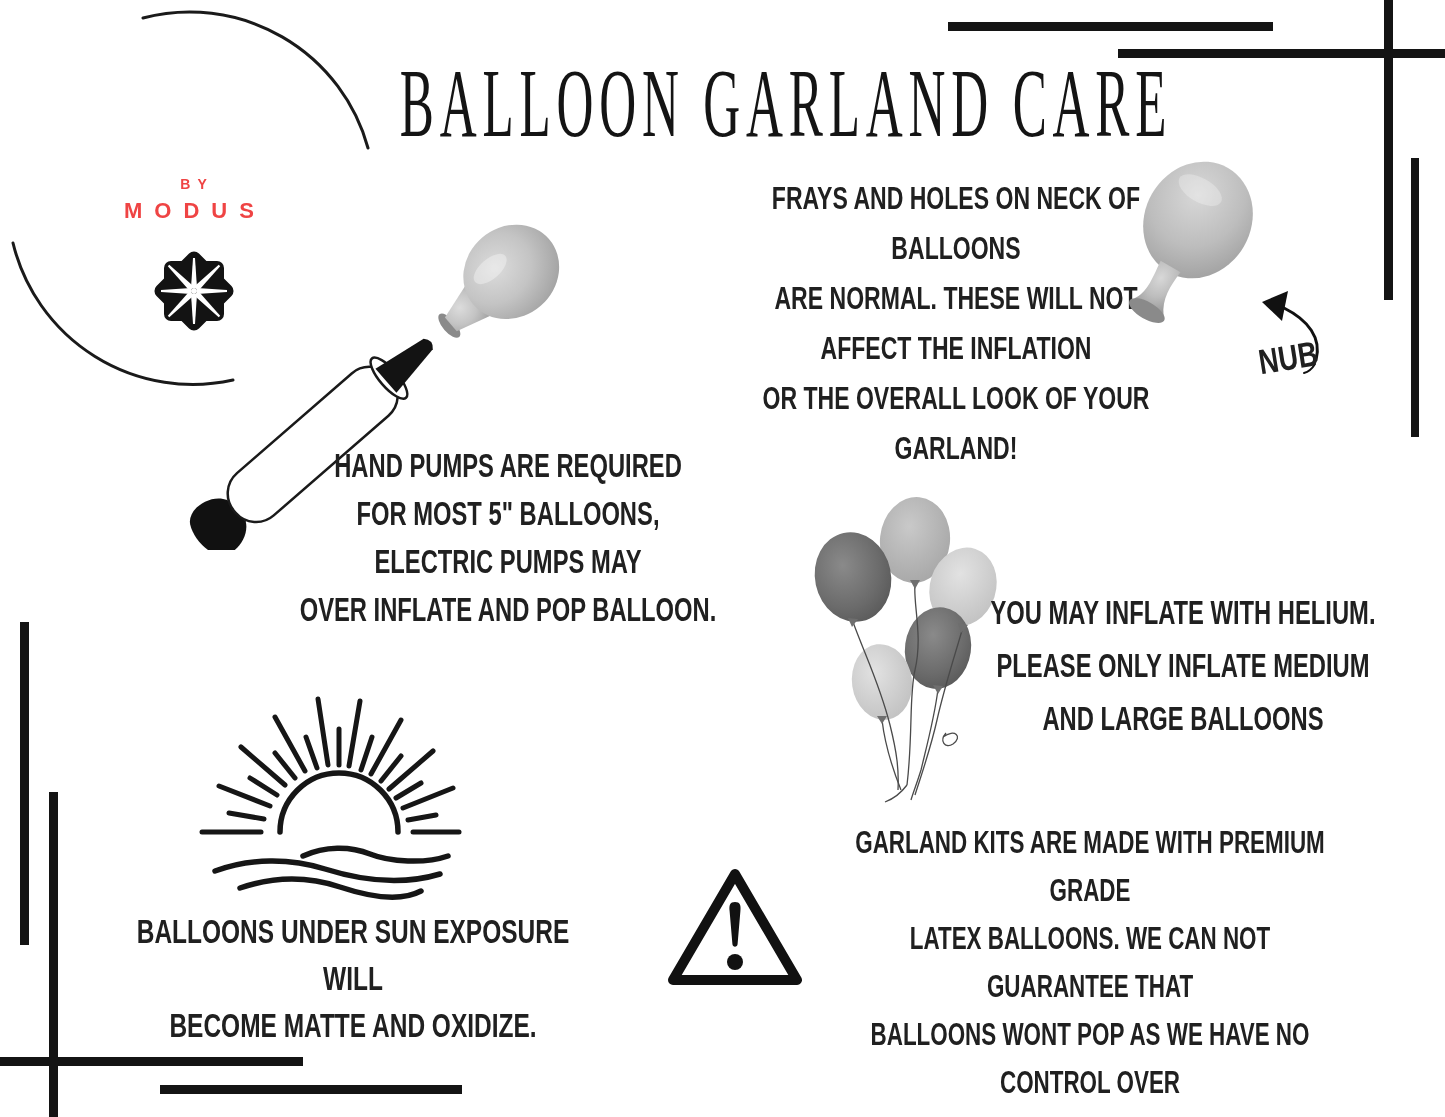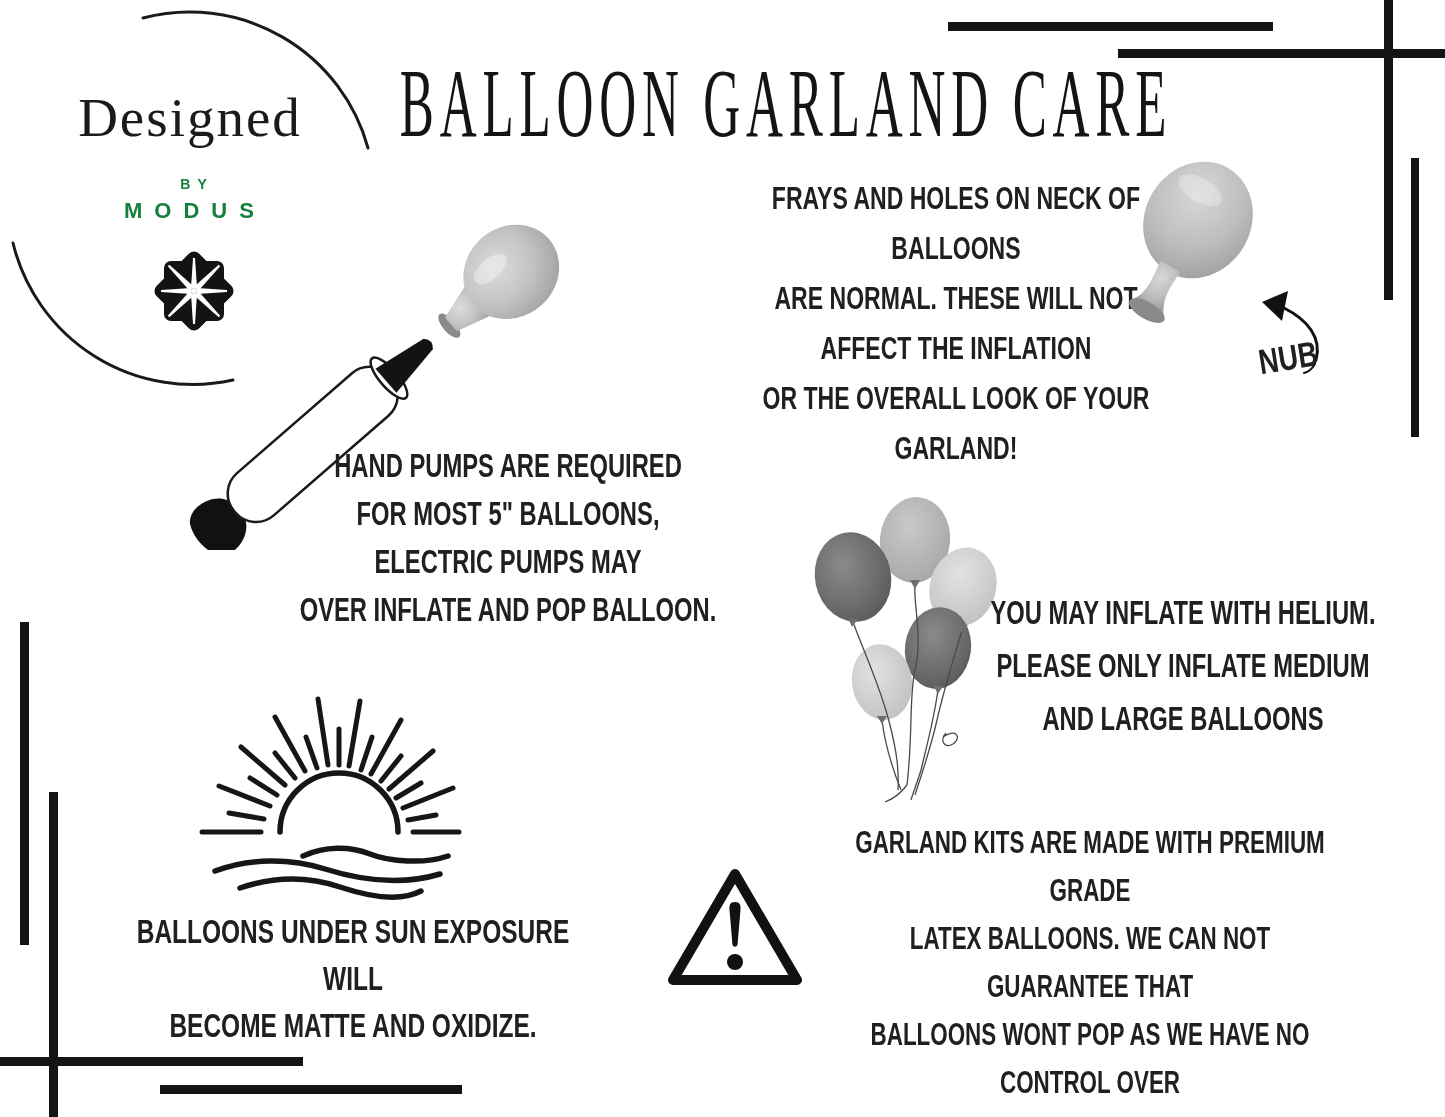--- a/index.html
+++ b/index.html
@@ -7,21 +7,21 @@
           font-family:"Liberation Sans",sans-serif;color:#1c1c1c;}
   .abs{position:absolute;}
   .bar{position:absolute;background:#141414;}
   .cond{position:absolute;font-family:"Liberation Sans",sans-serif;font-weight:700;
         color:#202020;text-align:center;letter-spacing:0px;transform-origin:center top;}
   .cond .ln{display:block;}
   .title{position:absolute;font-family:"Liberation Serif",serif;font-weight:400;color:#141414;
          white-space:nowrap;text-align:center;transform-origin:center top;}
   .brand{position:absolute;font-family:"Liberation Serif",serif;font-weight:400;color:#1b1b1b;
          text-align:center;}
-  .brandsmall{position:absolute;font-family:"Liberation Sans",sans-serif;font-weight:700;color:#15803d;
+  .brandsmall{position:absolute;font-family:"Liberation Sans",sans-serif;font-weight:700;color:#ef4444;
          text-align:center;}
   svg{display:block;}
 </style>
 </head>
 <body>
 
 <div class="poster">
 
   <div class="bar" style="left:948px;top:22px;width:325px;height:9px;"></div>
   <div class="bar" style="left:1118px;top:49px;width:327px;height:9px;"></div>
@@ -29,21 +29,20 @@
   <div class="bar" style="left:1411px;top:158px;width:8px;height:279px;"></div>
   <div class="bar" style="left:20px;top:622px;width:9px;height:323px;"></div>
   <div class="bar" style="left:49px;top:792px;width:9px;height:325px;"></div>
   <div class="bar" style="left:0px;top:1057px;width:303px;height:9px;"></div>
   <div class="bar" style="left:160px;top:1085px;width:302px;height:9px;"></div>
 
   <svg class="abs" style="left:0;top:0;" width="400" height="400" viewBox="0 0 400 400">
     <path d="M143 18 A185 185 0 0 1 368 148" fill="none" stroke="#1a1a1a" stroke-width="3" stroke-linecap="round"></path>
     <path d="M13 243 A185 185 0 0 0 233 380" fill="none" stroke="#1a1a1a" stroke-width="3" stroke-linecap="round"></path>
   </svg>
-  <div class="brand" style="left:60px;top:86px;width:260px;font-size:55px;letter-spacing:2px;">Designed</div>
   <div class="brandsmall" style="left:97px;top:176px;width:200px;font-size:14px;letter-spacing:7px;">BY</div>
   <div class="brandsmall" style="left:95px;top:198px;width:200px;font-size:22px;letter-spacing:12px;">MODUS</div>
   <svg class="abs" style="left:150px;top:247px;" width="88" height="88" viewBox="-44 -44 88 88">
     <rect x="-30" y="-30" width="60" height="60" rx="7" fill="#131313"></rect>
     <g transform="rotate(45)">
         <rect x="-30" y="-30" width="60" height="60" rx="7" fill="#131313"></rect>
       </g>
     <g fill="#ffffff">
       <path d="M3 -3 L33 -1 L33 1 L3 3 Z"></path>
       <path transform="rotate(45)" d="M3 -3 L36 -1 L36 1 L3 3 Z"></path>

